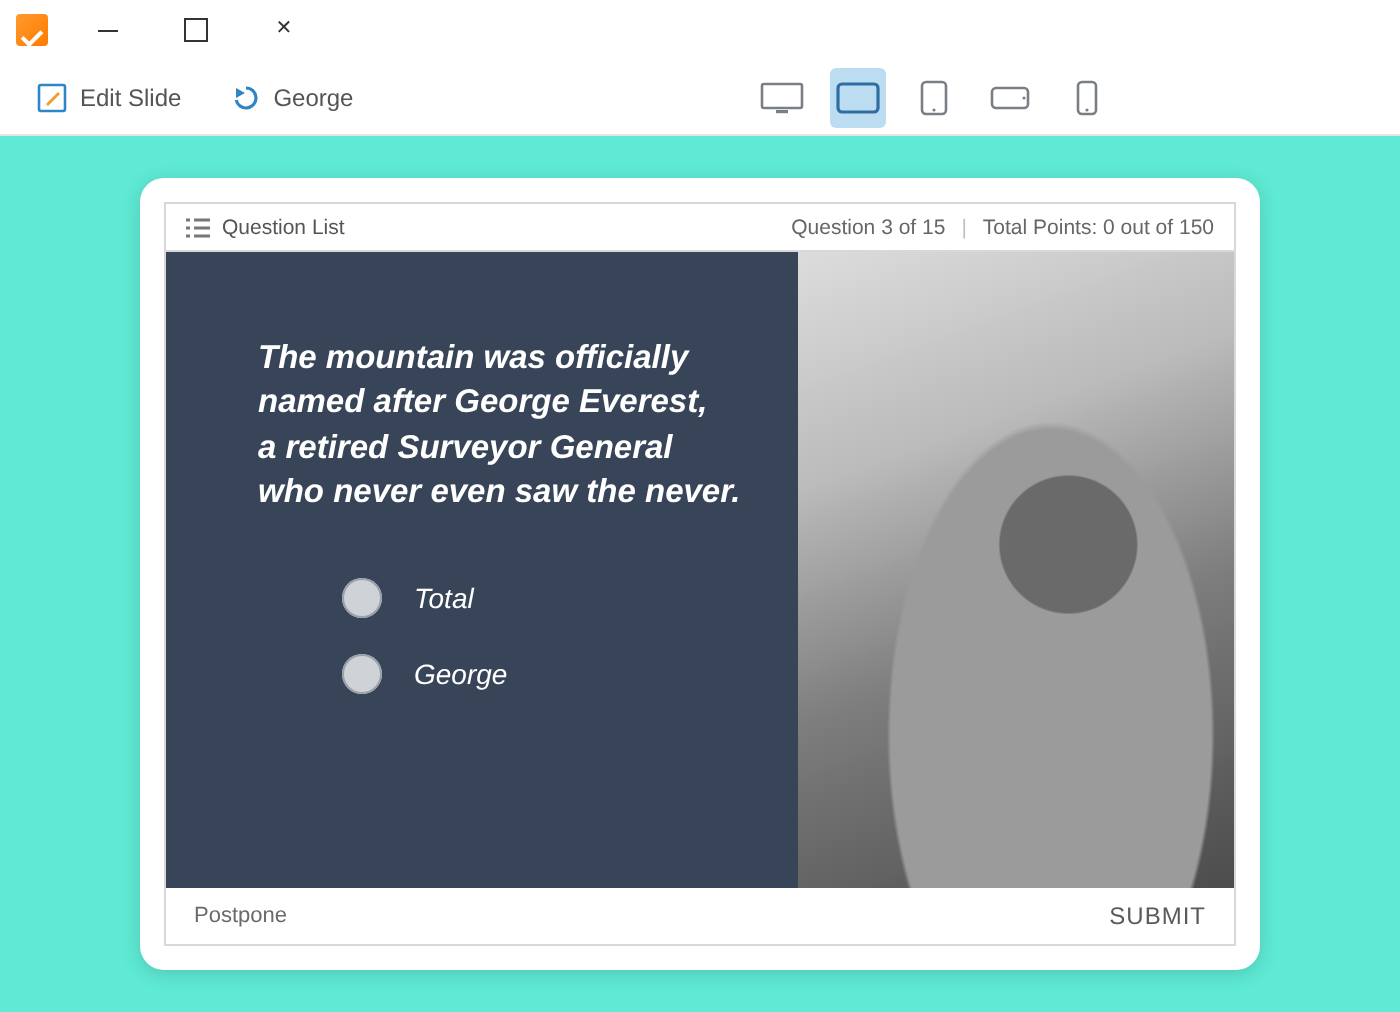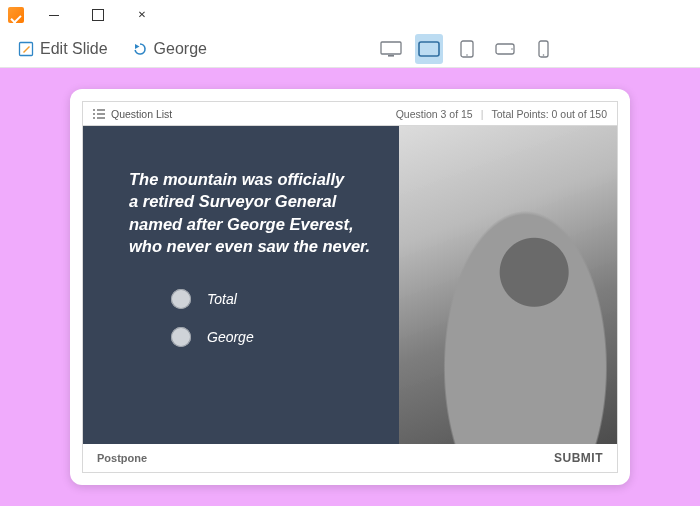--- a/index.html
+++ b/index.html
@@ -43,21 +43,21 @@
 .wc-min::before { content:""; display:block; width:10px; height:1px; background:#333; }
 .wc-max::before { content:""; display:block; width:10px; height:10px; border:1px solid #333; }
 .wc-close { font-size: 16px; line-height:1; }
 
 .toolbar {
   height: 38px;
   display: flex;
   align-items: center;
   padding: 0 8px;
   border-bottom: 1px solid #e5e5e5;
-  font-size: 16px;
+  font-size: 12px;
   color: #555;
 }
 .toolbar .tbtn {
   display: flex; align-items: center;
   height: 30px; padding: 0 10px;
   margin-right: 4px;
 }
 .toolbar .tbtn .icon {
   margin-right: 6px;
   display: inline-flex; align-items:center; justify-content:center;
@@ -70,21 +70,21 @@
 .dev {
   width: 28px; height: 30px;
   display: flex; align-items: center; justify-content: center;
   border-radius: 3px;
 }
 .dev.active { background: #bcdcf2; }
 .dev svg { display:block; }
 
 .stage {
   height: calc(506px - 30px - 38px);
-  background: #f0abfc;
+  background: #5eead4;
   display: flex; align-items: center; justify-content: center;
 }
 .slide-outer {
   width: 560px;
   background: #fff;
   border-radius: 12px;
   box-shadow: 0 2px 10px rgba(0,0,0,0.15);
   padding: 12px;
 }
 .slide {
@@ -148,21 +148,21 @@
     radial-gradient(ellipse at 58% 76%, #9a9a9a 0 80px, transparent 82px),
     linear-gradient(160deg, #d8d8d8 0%, #b8b8b8 30%, #7d7d7d 60%, #4e4e4e 100%);
   filter: grayscale(1) contrast(1.05);
 }
 .slide-footer {
   height: 28px;
   display: flex; align-items: center;
   padding: 0 14px;
   font-size: 11px;
   color: #6a6a6a;
-  font-weight: 700;
+  font-weight: 400;
 }
 .slide-footer .spacer { flex: 1; }
 .submit { color: #5a5a5a; letter-spacing: 0.5px; font-size: 12px;}
 </style>
 </head>
 <body>
 
 <div class="titlebar">
   <span class="app-icon"></span>
   <div class="wc wc-min"></div>
@@ -236,22 +236,22 @@
         <span class="ql">Question List</span>
         <span>Question 3 of 15</span>
         <span class="sep">|</span>
         <span>Total Points: 0 out of 150</span>
       </div>
 
       <div class="slide-body">
         <div class="sb-left">
           <div class="q-text">
             <div>The mountain was officially</div>
+            <div>named after George Everest,</div>
             <div>a retired Surveyor General</div>
-            <div>named after George Everest,</div>
             <div>who never even saw the never.</div>
           </div>
           <div class="answers">
             <div class="answer">
               <span class="radio"></span>
               <span>Total</span>
             </div>
             <div class="answer">
               <span class="radio"></span>
               <span>George</span>

